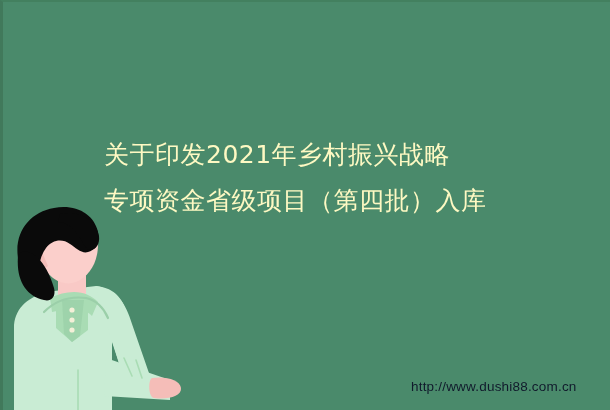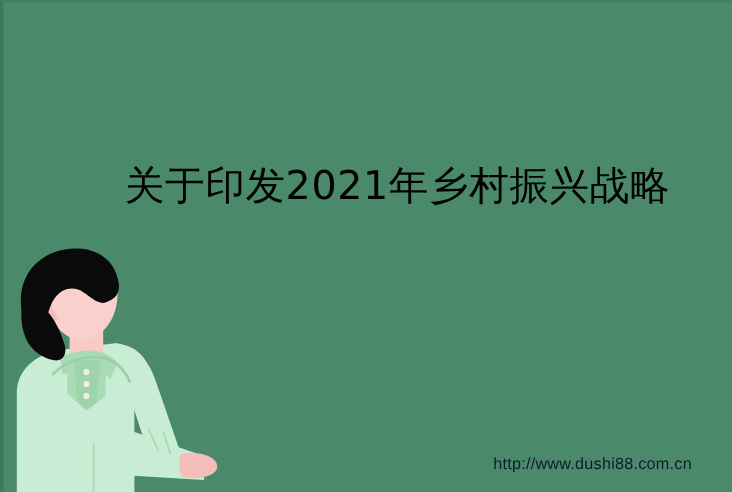--- a/index.html
+++ b/index.html
@@ -29,22 +29,22 @@
   }
 
   
   #title-block {
     position: absolute;
     left: 104px;
     top: 132px;
     width: 500px;
   }
   .title-line {
-    color: #000000;
-    font-size: 33px;
+    color: #fef9c3;
+    font-size: 25px;
     line-height: 46px;
     letter-spacing: 0.5px;
     white-space: nowrap;
     font-weight: 400;
     font-family: "DejaVu Sans", "Liberation Sans", sans-serif;
   }
 
   
   #watermark {
     position: absolute;
@@ -133,17 +133,18 @@
                  C 50,74 44,64 38,58 C 32,52 22,48 18,56 Z" fill="#0a0a0a"></path>
 
         <path d="M 60,14 C 80,10 96,20 99,36 C 100,44 96,50 90,50
                  C 86,50 84,44 80,38 C 74,28 66,22 58,22 Z" fill="#0a0a0a"></path>
       </g>
     </svg>
   </div>
 
   <div id="title-block">
     <div class="title-line">关于印发2021年乡村振兴战略</div>
+    <div class="title-line">专项资金省级项目（第四批）入库</div>
   </div>
 
   <div id="watermark">http://www.dushi88.com.cn</div>
 
 </div>
 
 </body></html>

